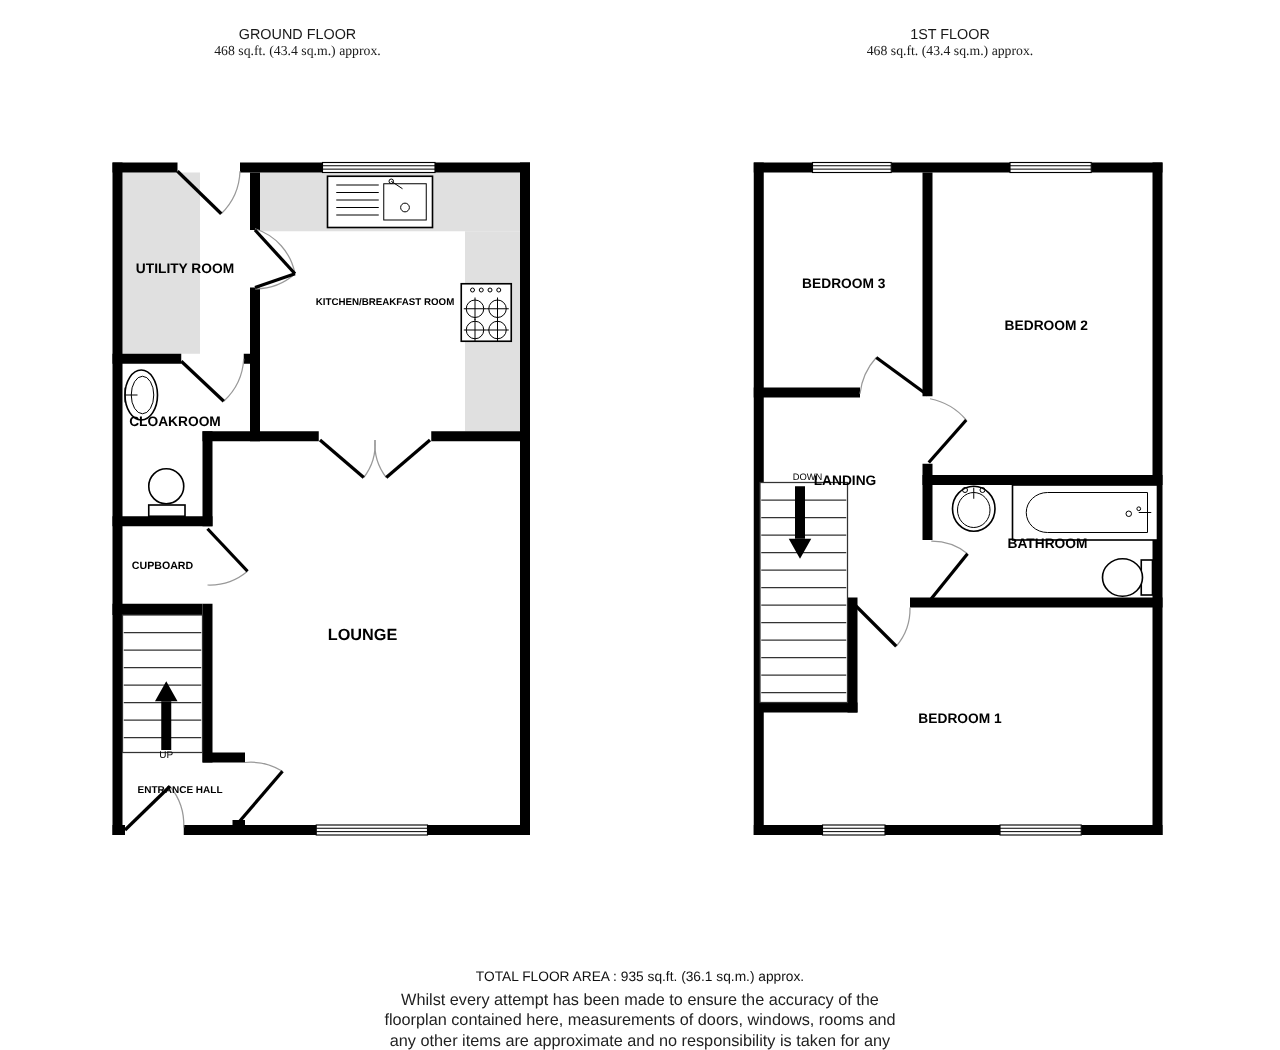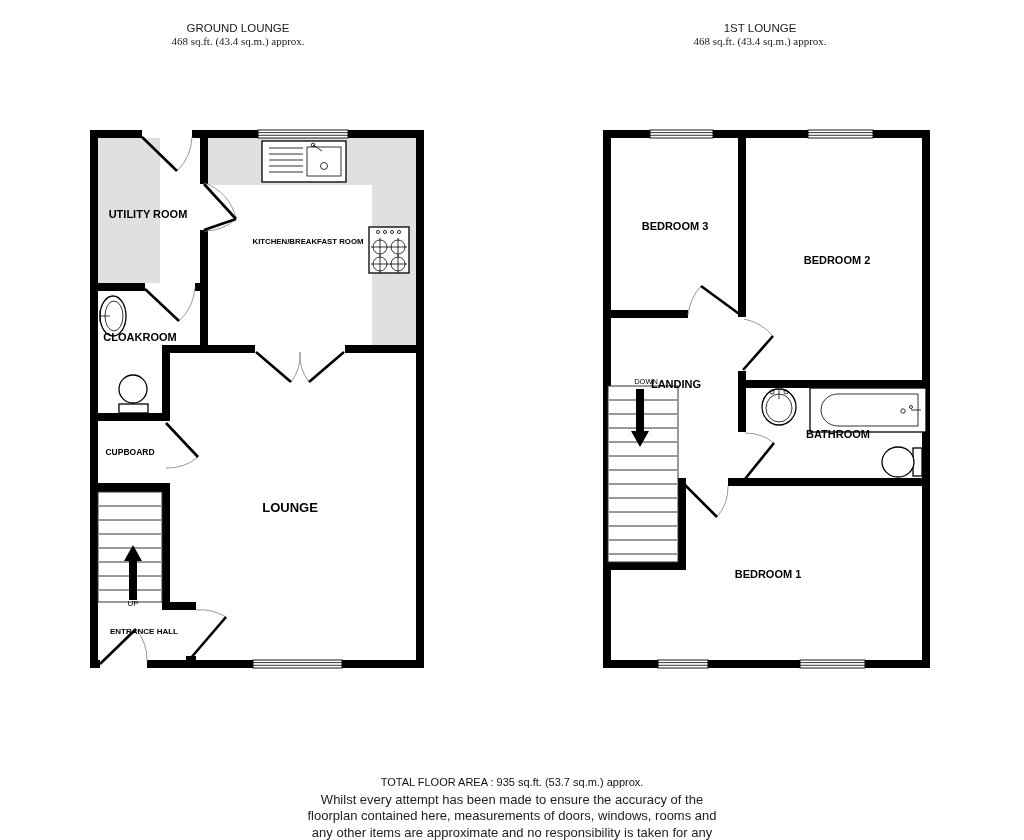--- a/index.html
+++ b/index.html
@@ -27,25 +27,25 @@
   .tread{stroke:#333;stroke-width:1;fill:none;}
   .treadbox{fill:#fff;stroke:#333;stroke-width:1;}
   .arrow{fill:#000;}
   text.room{font-family:"Liberation Sans", sans-serif;font-weight:bold;fill:#000;text-anchor:middle;}
   text.dir{font-family:"Liberation Sans", sans-serif;font-weight:normal;fill:#000;text-anchor:middle;}
 </style>
 </head>
 <body>
 
 <div class="floor-title" style="left:78px;top:22px;width:320px;">
-  <div class="t1">GROUND LOUNGE</div>
+  <div class="t1">GROUND FLOOR</div>
   <div class="t2">468 sq.ft. (43.4 sq.m.) approx.</div>
 </div>
 <div class="floor-title" style="left:600px;top:22px;width:320px;">
-  <div class="t1">1ST LOUNGE</div>
+  <div class="t1">1ST FLOOR</div>
   <div class="t2">468 sq.ft. (43.4 sq.m.) approx.</div>
 </div>
 
 <svg class="plan" style="left:85px;top:120px;" width="345" height="555" viewBox="85 120 345 555">
 
   <g>
     <rect class="counter" x="98" y="138" width="62" height="145"></rect>
     <rect class="counter" x="208" y="138" width="208" height="47"></rect>
     <rect class="counter" x="372" y="185" width="44" height="160"></rect>
   </g>
@@ -298,16 +298,16 @@
     <text class="room" x="675" y="230" font-size="11">BEDROOM 3</text>
     <text class="room" x="837" y="264" font-size="11">BEDROOM 2</text>
     <text class="dir" x="646" y="384" font-size="7.5">DOWN</text>
     <text class="room" x="676" y="388" font-size="11">LANDING</text>
     <text class="room" x="838" y="438" font-size="11">BATHROOM</text>
     <text class="room" x="768" y="578" font-size="11">BEDROOM 1</text>
   </g>
 </svg>
 
 <div class="footer" style="top:776px;">
-  <div class="total-line">TOTAL FLOOR AREA : 935 sq.ft. (53.7 sq.m.) approx.</div>
+  <div class="total-line">TOTAL FLOOR AREA : 935 sq.ft. (36.1 sq.m.) approx.</div>
   <div class="disclaimer">Whilst every attempt has been made to ensure the accuracy of the floorplan contained here, measurements of doors, windows, rooms and any other items are approximate and no responsibility is taken for any error, omission or mis-statement. This plan is for illustrative purposes only and should be used as such by any prospective purchaser. The services, systems and appliances shown have not been tested and no guarantee as to their operability or efficiency can be given.</div>
   <div class="credit">Made with Metropix ©2023</div>
 </div>
 
 </body></html>

